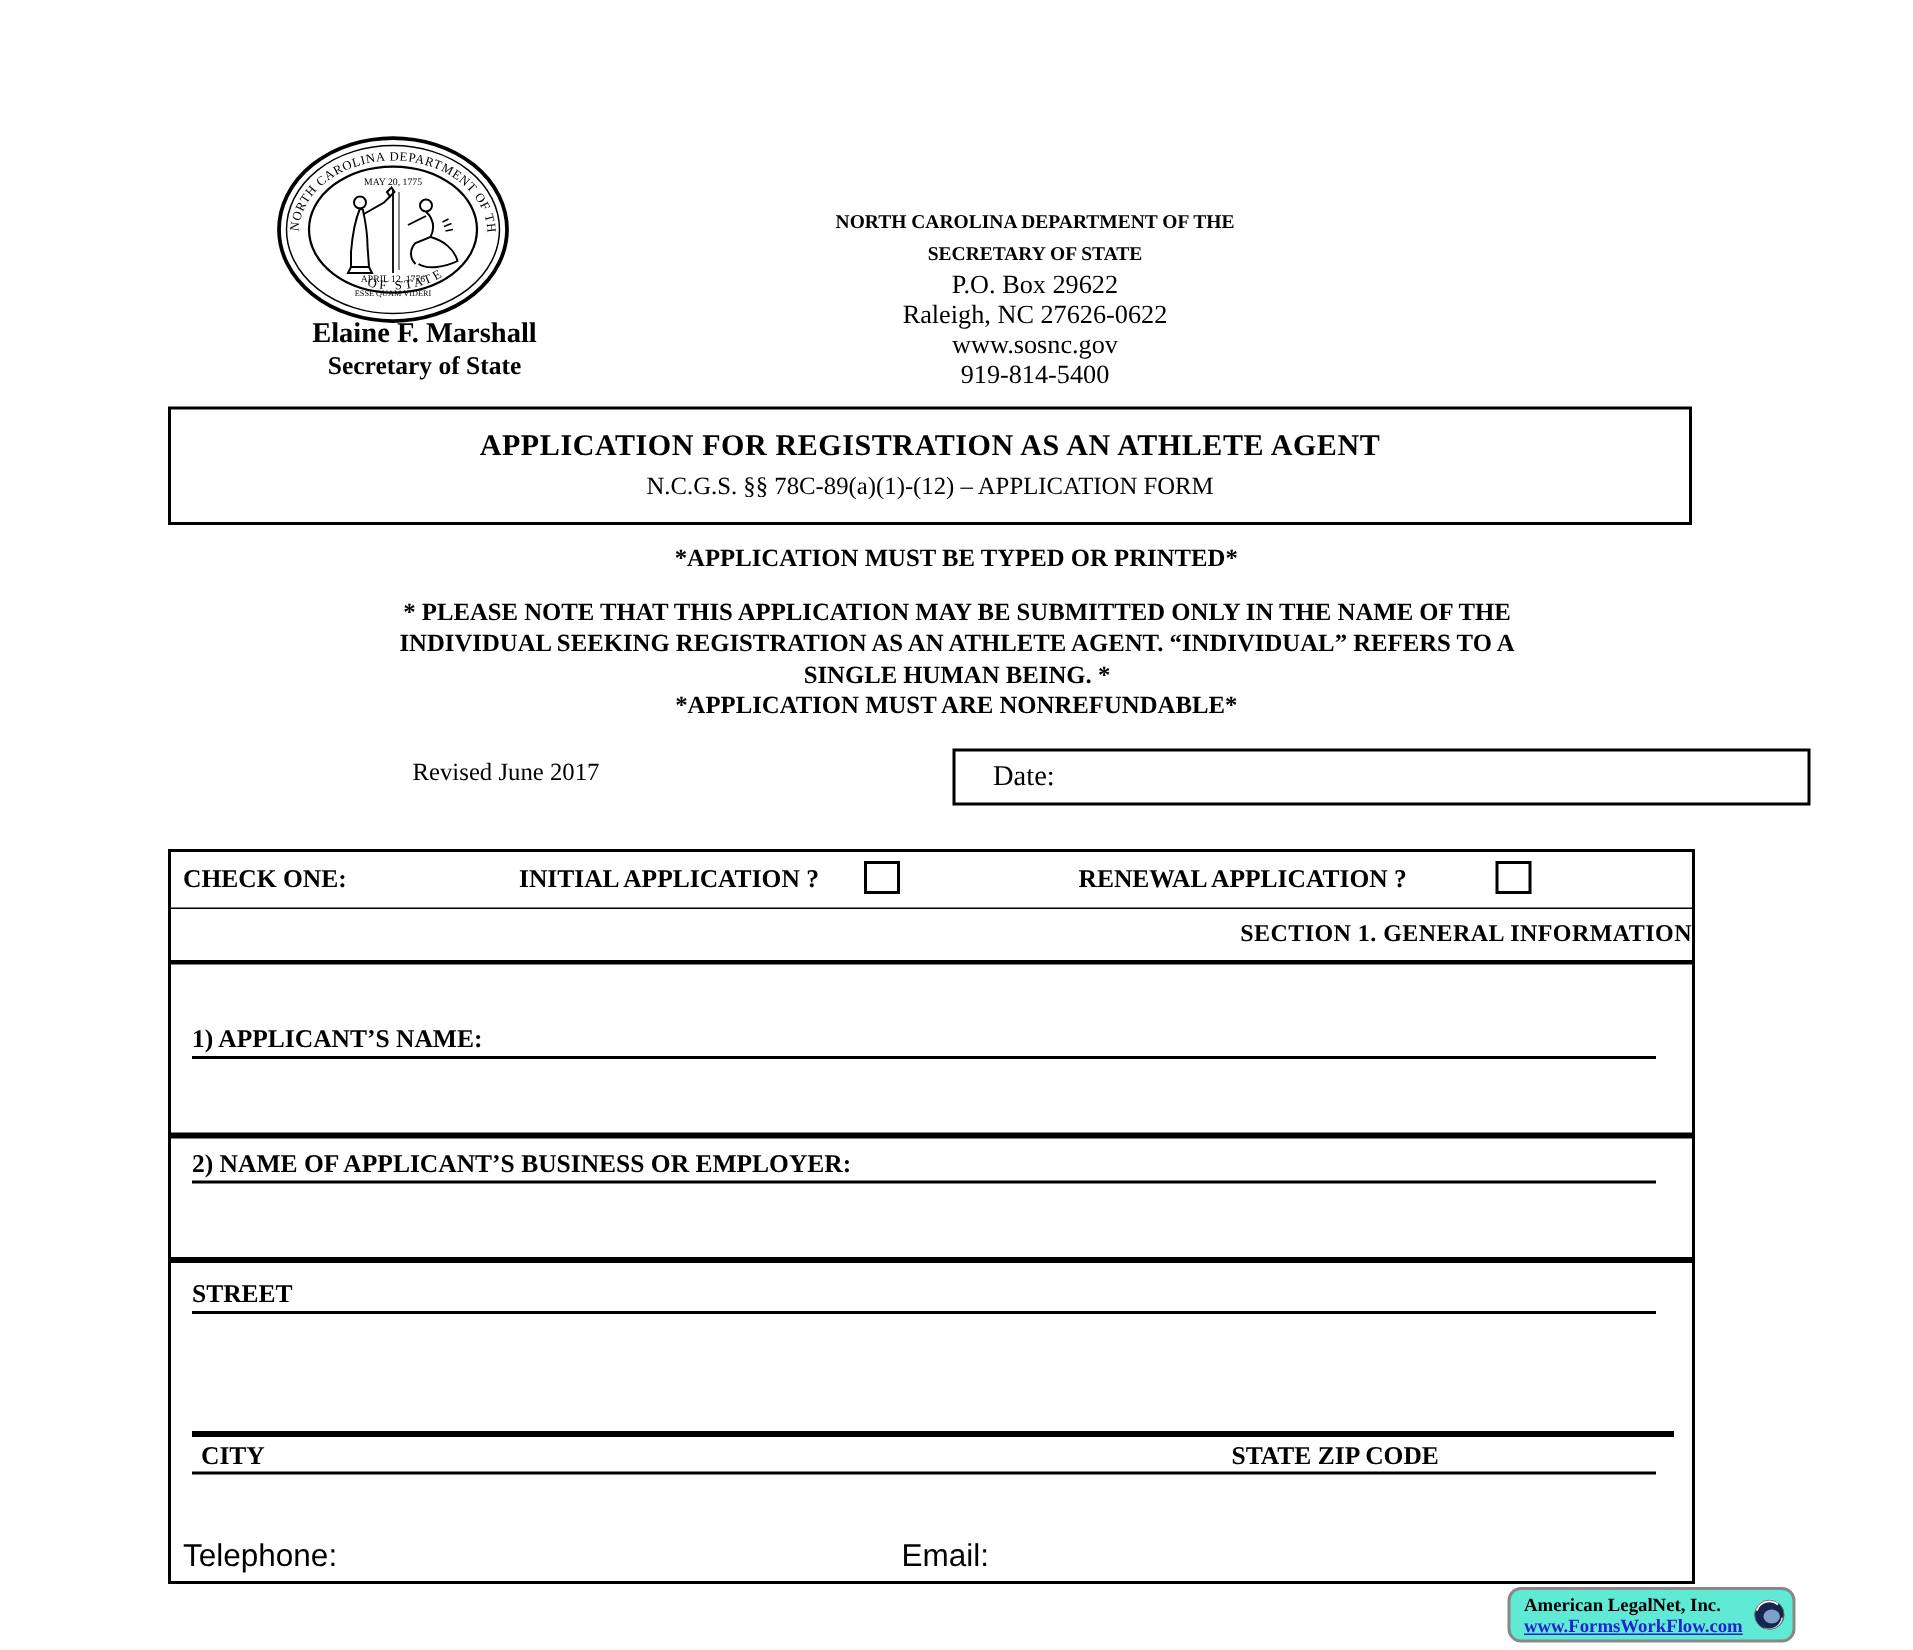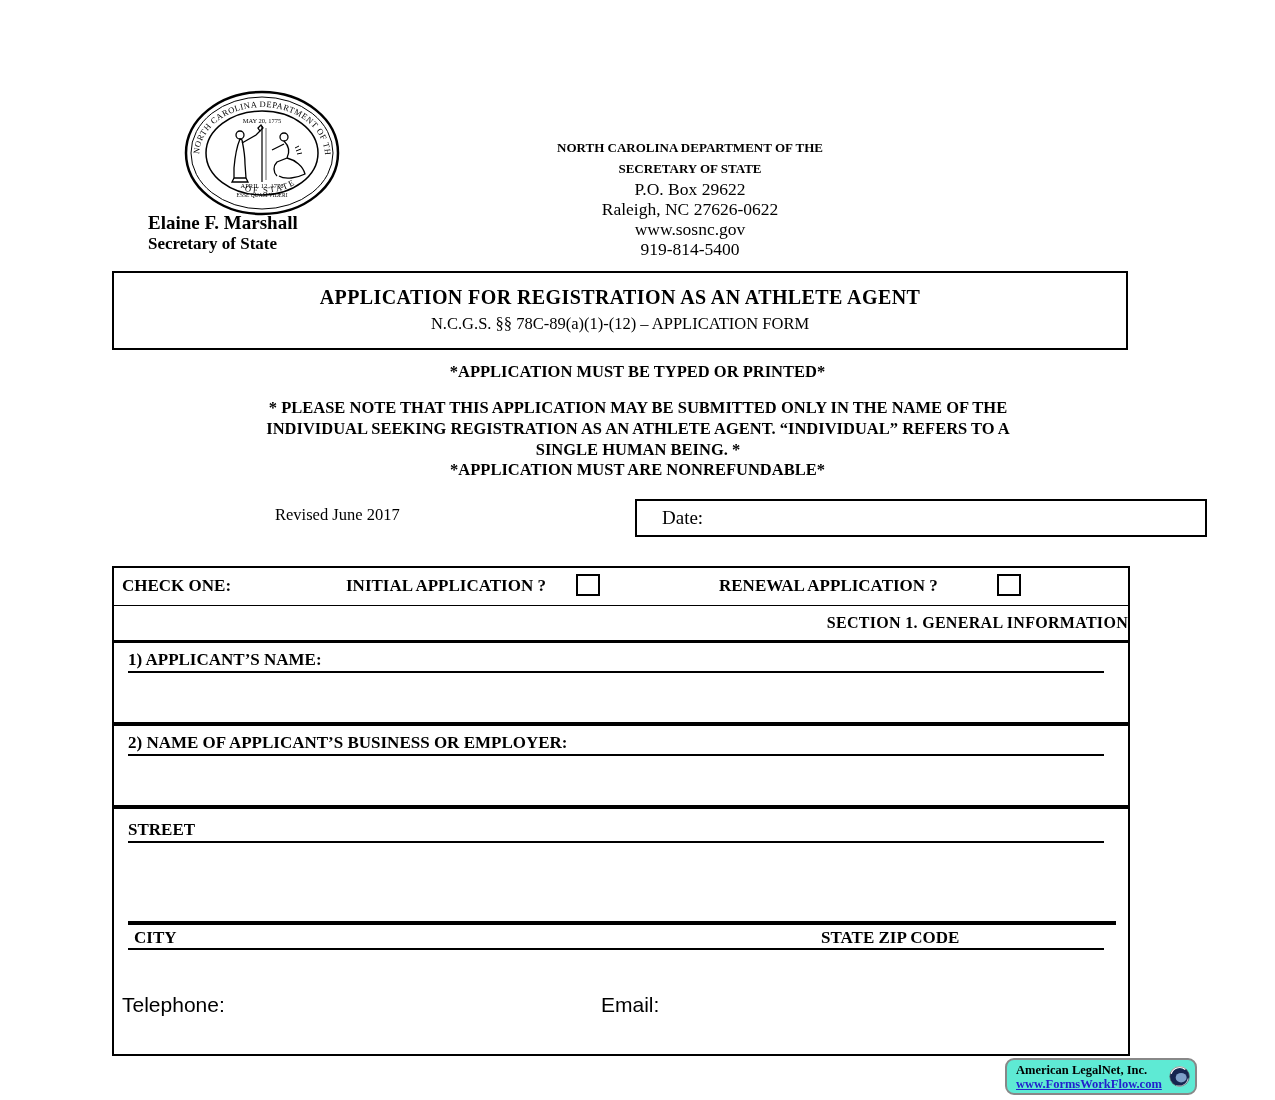--- a/index.html
+++ b/index.html
@@ -6,21 +6,21 @@
   body { background:#ffffff; }
   .page {
     position:relative; width:1275px; height:1100px;
     background:#ffffff; color:#000;
     font-family:"Liberation Serif", serif;
     overflow:hidden;
   }
   .abs { position:absolute; }
 
   
-  .official-block { left:148px; top:212px; width:270px; }
+  .official-block { left:148px; top:212px; width:270px; text-align:center; }
   .official-name { font-size:19px; font-weight:bold; }
   .official-title { font-size:17px; font-weight:bold; }
   .dept-block { left:415px; top:137px; width:550px; text-align:center; }
   .dept-bold { font-size:13px; font-weight:bold; line-height:21px; }
   .dept-line { font-size:17.5px; line-height:20px; }
 
   
   .title-box {
     left:112px; top:271px; width:1016px; height:79px;
     border:2px solid #000; text-align:center; padding-top:13px;
@@ -49,21 +49,21 @@
   .cb {
     position:absolute; top:6px; width:24px; height:22px;
     border:2px solid #000; background:#fff;
   }
   .sec-header {
     height:37px; border-bottom:3px solid #000; flex:none;
     text-align:right; font-weight:bold; font-size:16px; line-height:34px;
     letter-spacing:0.3px;
   }
   .field { flex:none; border-bottom:4px solid #000; padding:7px 24px 0 14px; }
-  .field-1 { height:83px; }
+  .field-1 { height:83px;margin-top:33px; }
   .field-2 { height:83px; }
   .field-3 { flex:1; position:relative; border-bottom:none; padding:8px 24px 0 14px; }
   .label-line { border-bottom:2px solid #000; padding-bottom:1px; }
   .f-label { font-weight:bold; font-size:17px; }
   .street-line { margin-top:3px; }
   .thick-line { position:absolute; left:14px; right:12px; top:112px; border-top:4px solid #000; }
   .city-row {
     position:absolute; left:14px; right:24px; top:119px; height:22px;
     border-bottom:2px solid #000;
   }

